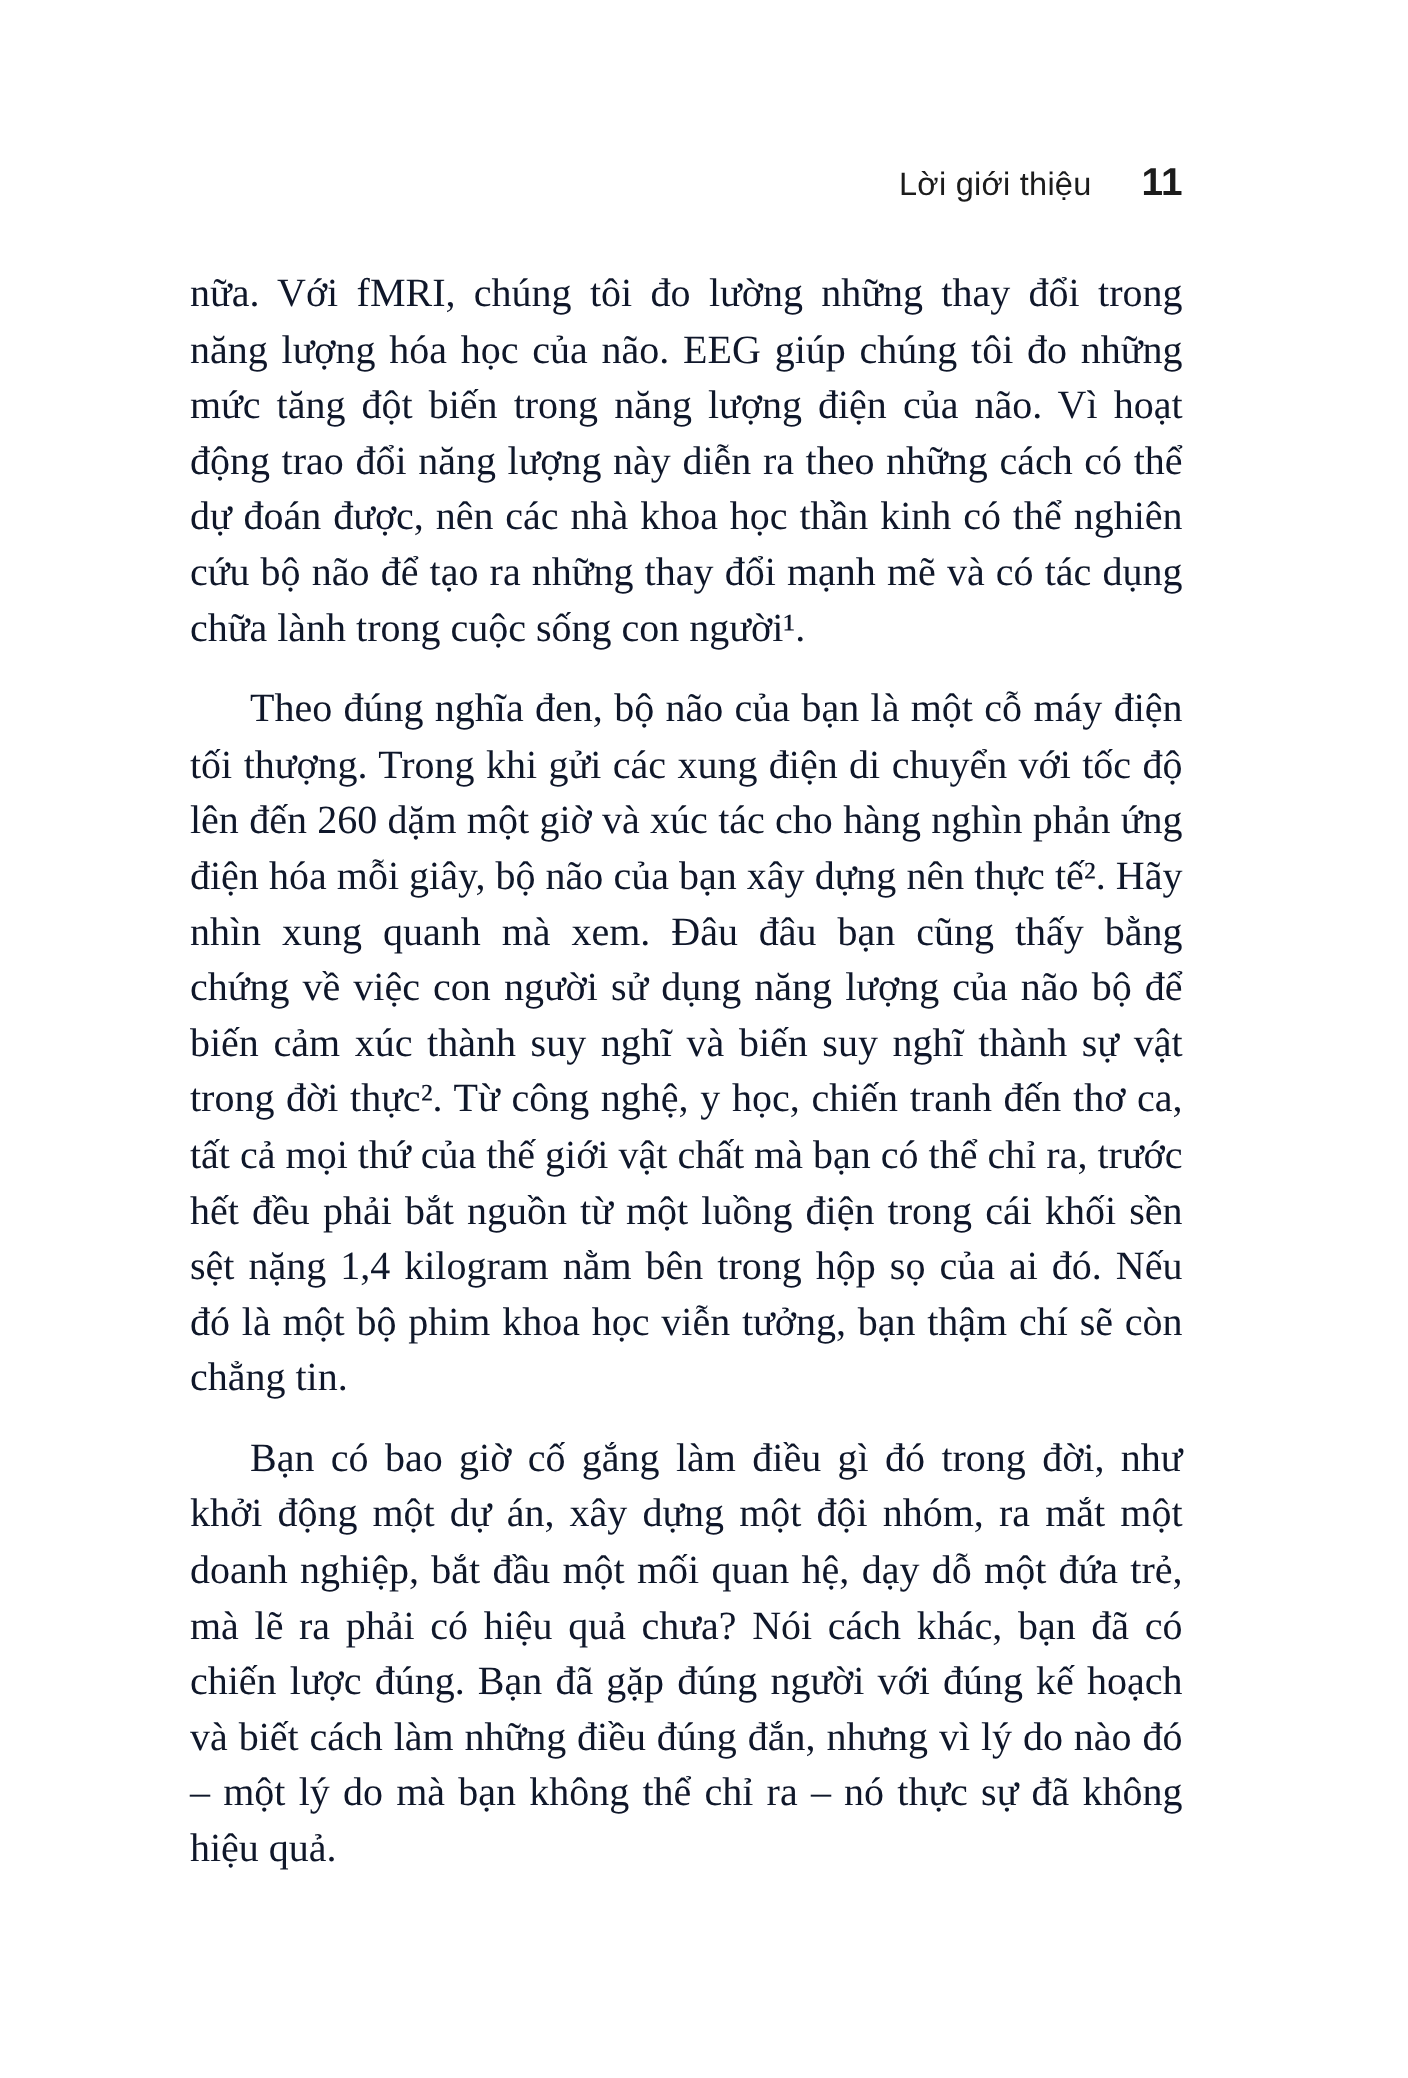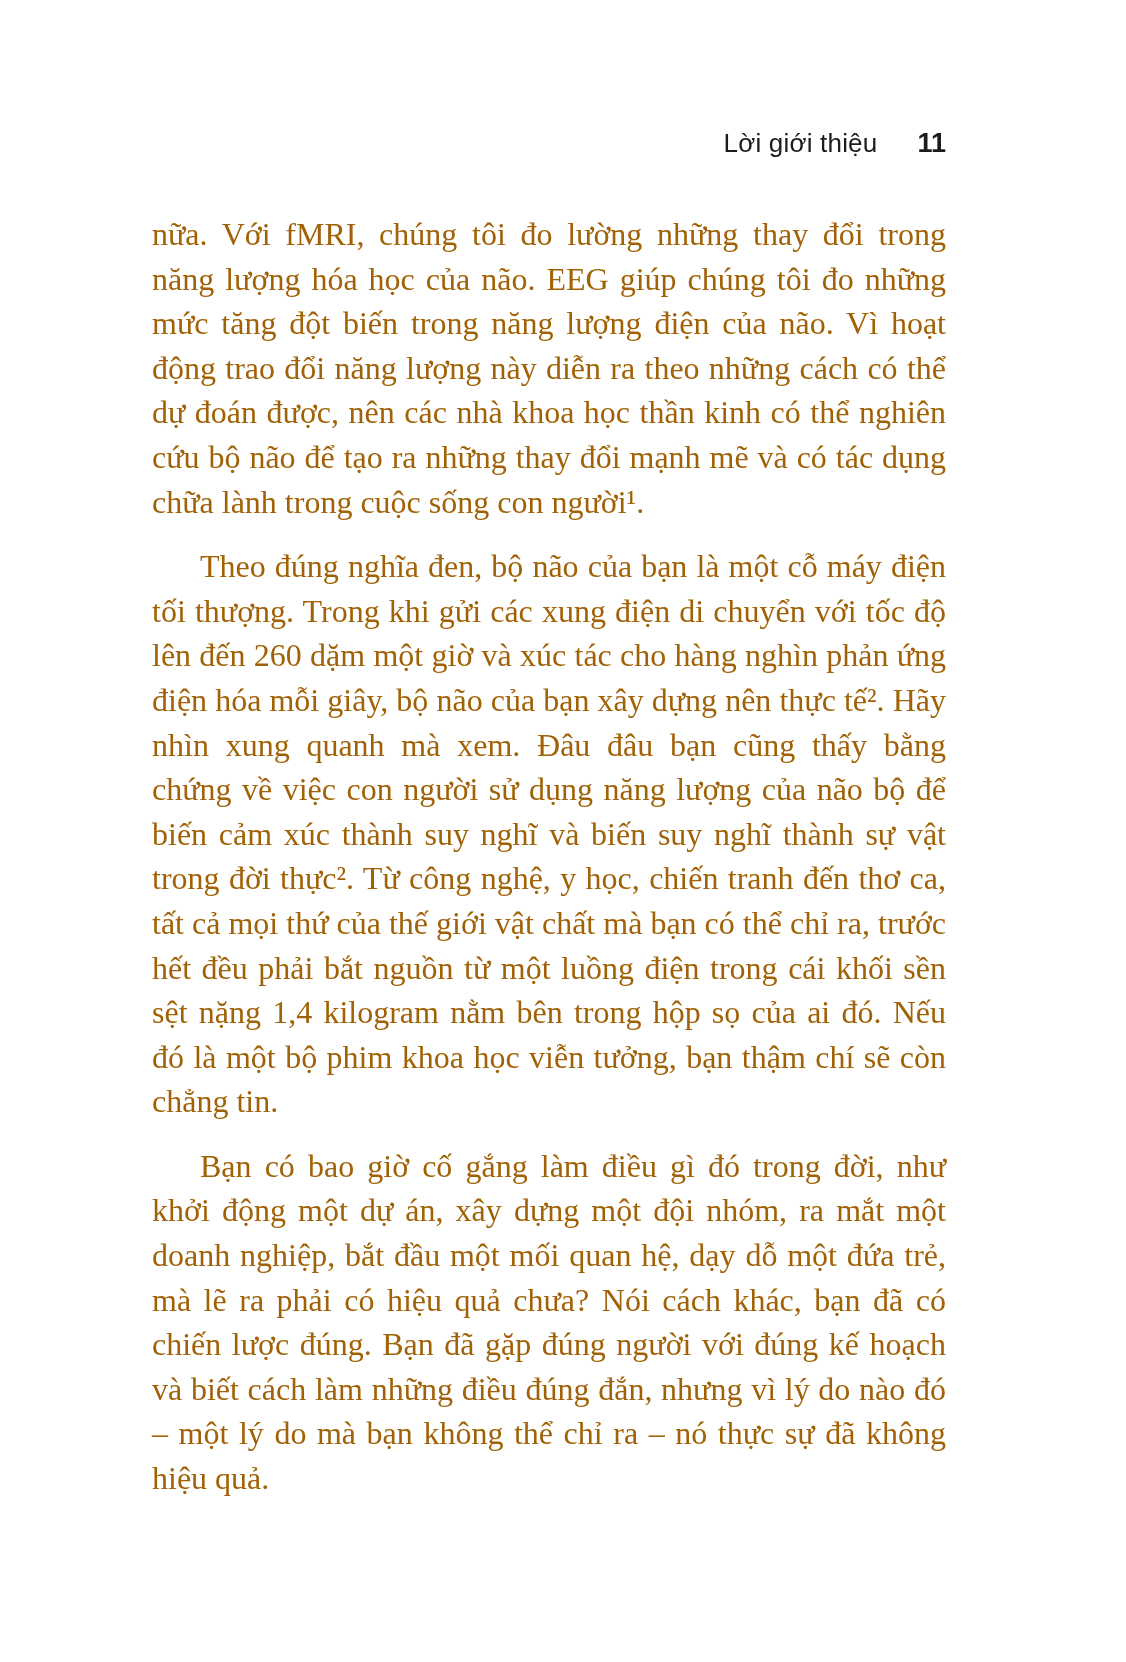--- a/index.html
+++ b/index.html
@@ -25,32 +25,32 @@
     gap: 40px;
     font-family: "Liberation Sans", "DejaVu Sans", sans-serif;
     color: #1c1c1c;
   }
   .running-title {
     font-size: 26px;
     font-weight: 400;
     letter-spacing: 0.2px;
   }
   .page-number {
-    font-size: 27px;
+    font-size: 31px;
     font-weight: 700;
   }
   .body-text {
     position: absolute;
     top: 212px;
     left: 152px;
     width: 794px;
     font-family: "Liberation Serif", "DejaVu Serif", serif;
     font-size: 32px;
     line-height: 44.6px;
-    color: #a16207;
+    color: #0f172a;
     text-align: justify;
     text-justify: inter-word;
   }
   .body-text p {
     margin: 0 0 14px 0;
     hyphens: none;
   }
   .body-text p.indented {
     text-indent: 48px;
     margin-top: 20px;

